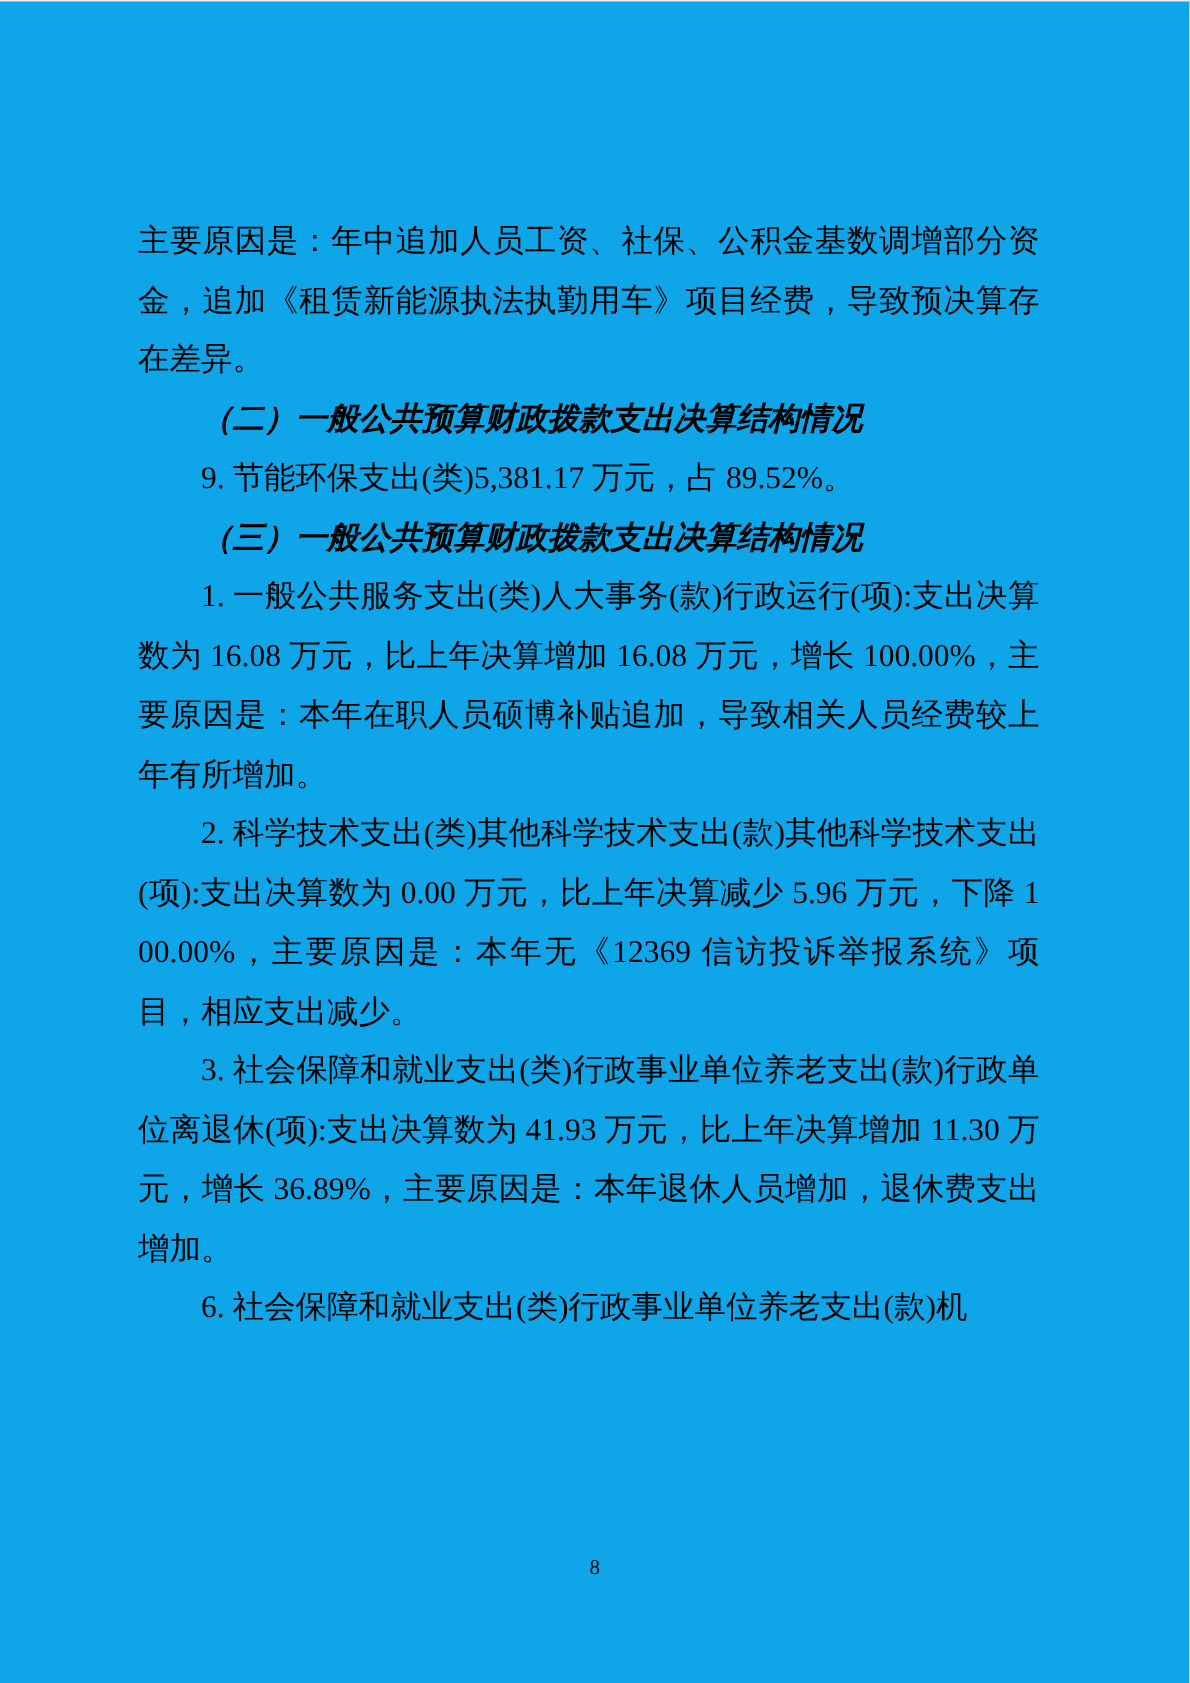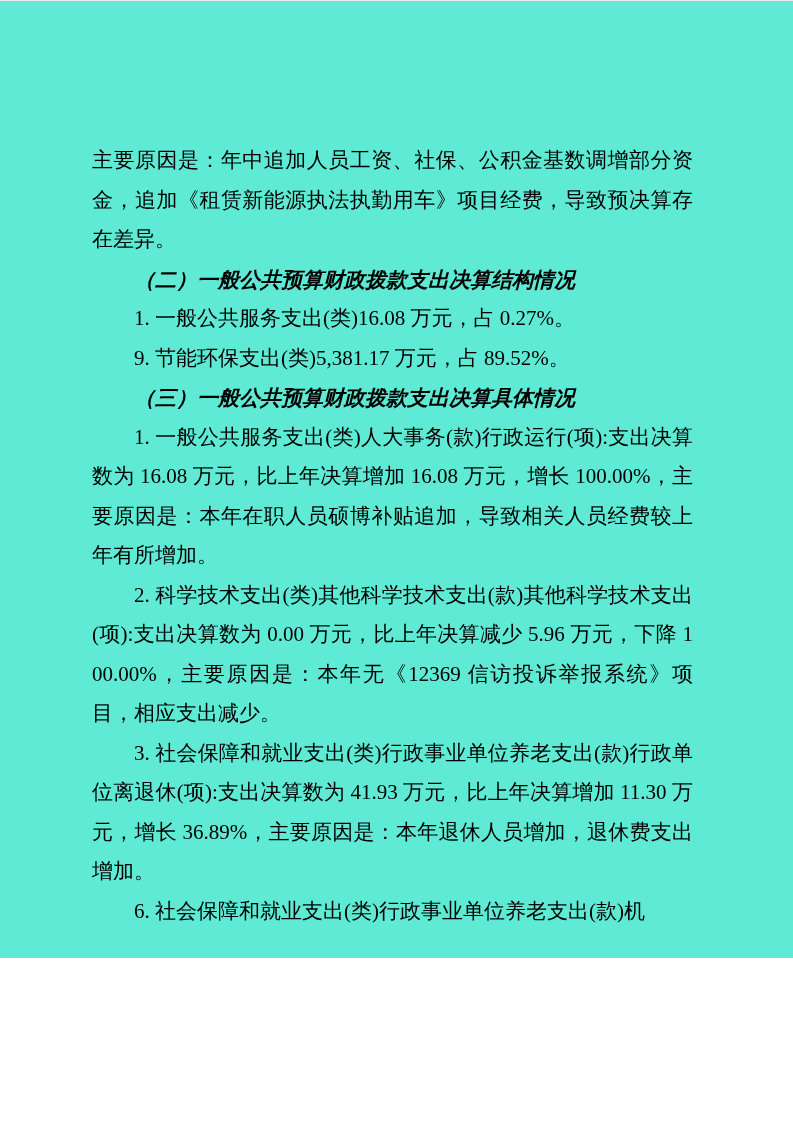--- a/index.html
+++ b/index.html
@@ -3,22 +3,22 @@
 <meta charset="utf-8">
 <style>
   html, body {
     margin: 0;
     padding: 0;
     background: #ffffff;
   }
   .page {
     position: relative;
     width: 793px;
-    height: 958px;
-    background: #5eead4;
+    height: 1122px;
+    background: #0ea5e9;
     overflow: hidden;
     border-top: 1px solid #ededed;
     box-sizing: border-box;
     font-family: "Liberation Serif", "DejaVu Serif", serif;
     color: #000000;
   }
   .content {
     position: absolute;
     left: 92px;
     top: 140px;
@@ -58,22 +58,21 @@
     color: #000000;
   }
 </style>
 </head>
 <body>
 
 <div class="page">
   <div class="content">
     <p class="para no-indent">主要原因是：年中追加人员工资、社保、公积金基数调增部分资金，追加《租赁新能源执法执勤用车》项目经费，导致预决算存在差异。</p>
     <p class="heading">（二）一般公共预算财政拨款支出决算结构情况</p>
-    <p class="para">1. 一般公共服务支出(类)16.08 万元，占 0.27%。</p>
     <p class="para">9. 节能环保支出(类)5,381.17 万元，占 89.52%。</p>
-    <p class="heading">（三）一般公共预算财政拨款支出决算具体情况</p>
+    <p class="heading">（三）一般公共预算财政拨款支出决算结构情况</p>
     <p class="para">1. 一般公共服务支出(类)人大事务(款)行政运行(项):支出决算数为 16.08 万元，比上年决算增加 16.08 万元，增长 100.00%，主要原因是：本年在职人员硕博补贴追加，导致相关人员经费较上年有所增加。</p>
     <p class="para">2. 科学技术支出(类)其他科学技术支出(款)其他科学技术支出(项):支出决算数为 0.00 万元，比上年决算减少 5.96 万元，下降 100.00%，主要原因是：本年无《12369 信访投诉举报系统》项目，相应支出减少。</p>
     <p class="para">3. 社会保障和就业支出(类)行政事业单位养老支出(款)行政单位离退休(项):支出决算数为 41.93 万元，比上年决算增加 11.30 万元，增长 36.89%，主要原因是：本年退休人员增加，退休费支出增加。</p>
     <p class="para">6. 社会保障和就业支出(类)行政事业单位养老支出(款)机</p>
   </div>
   <div class="page-number">8</div>
 </div>
 
 </body></html>

